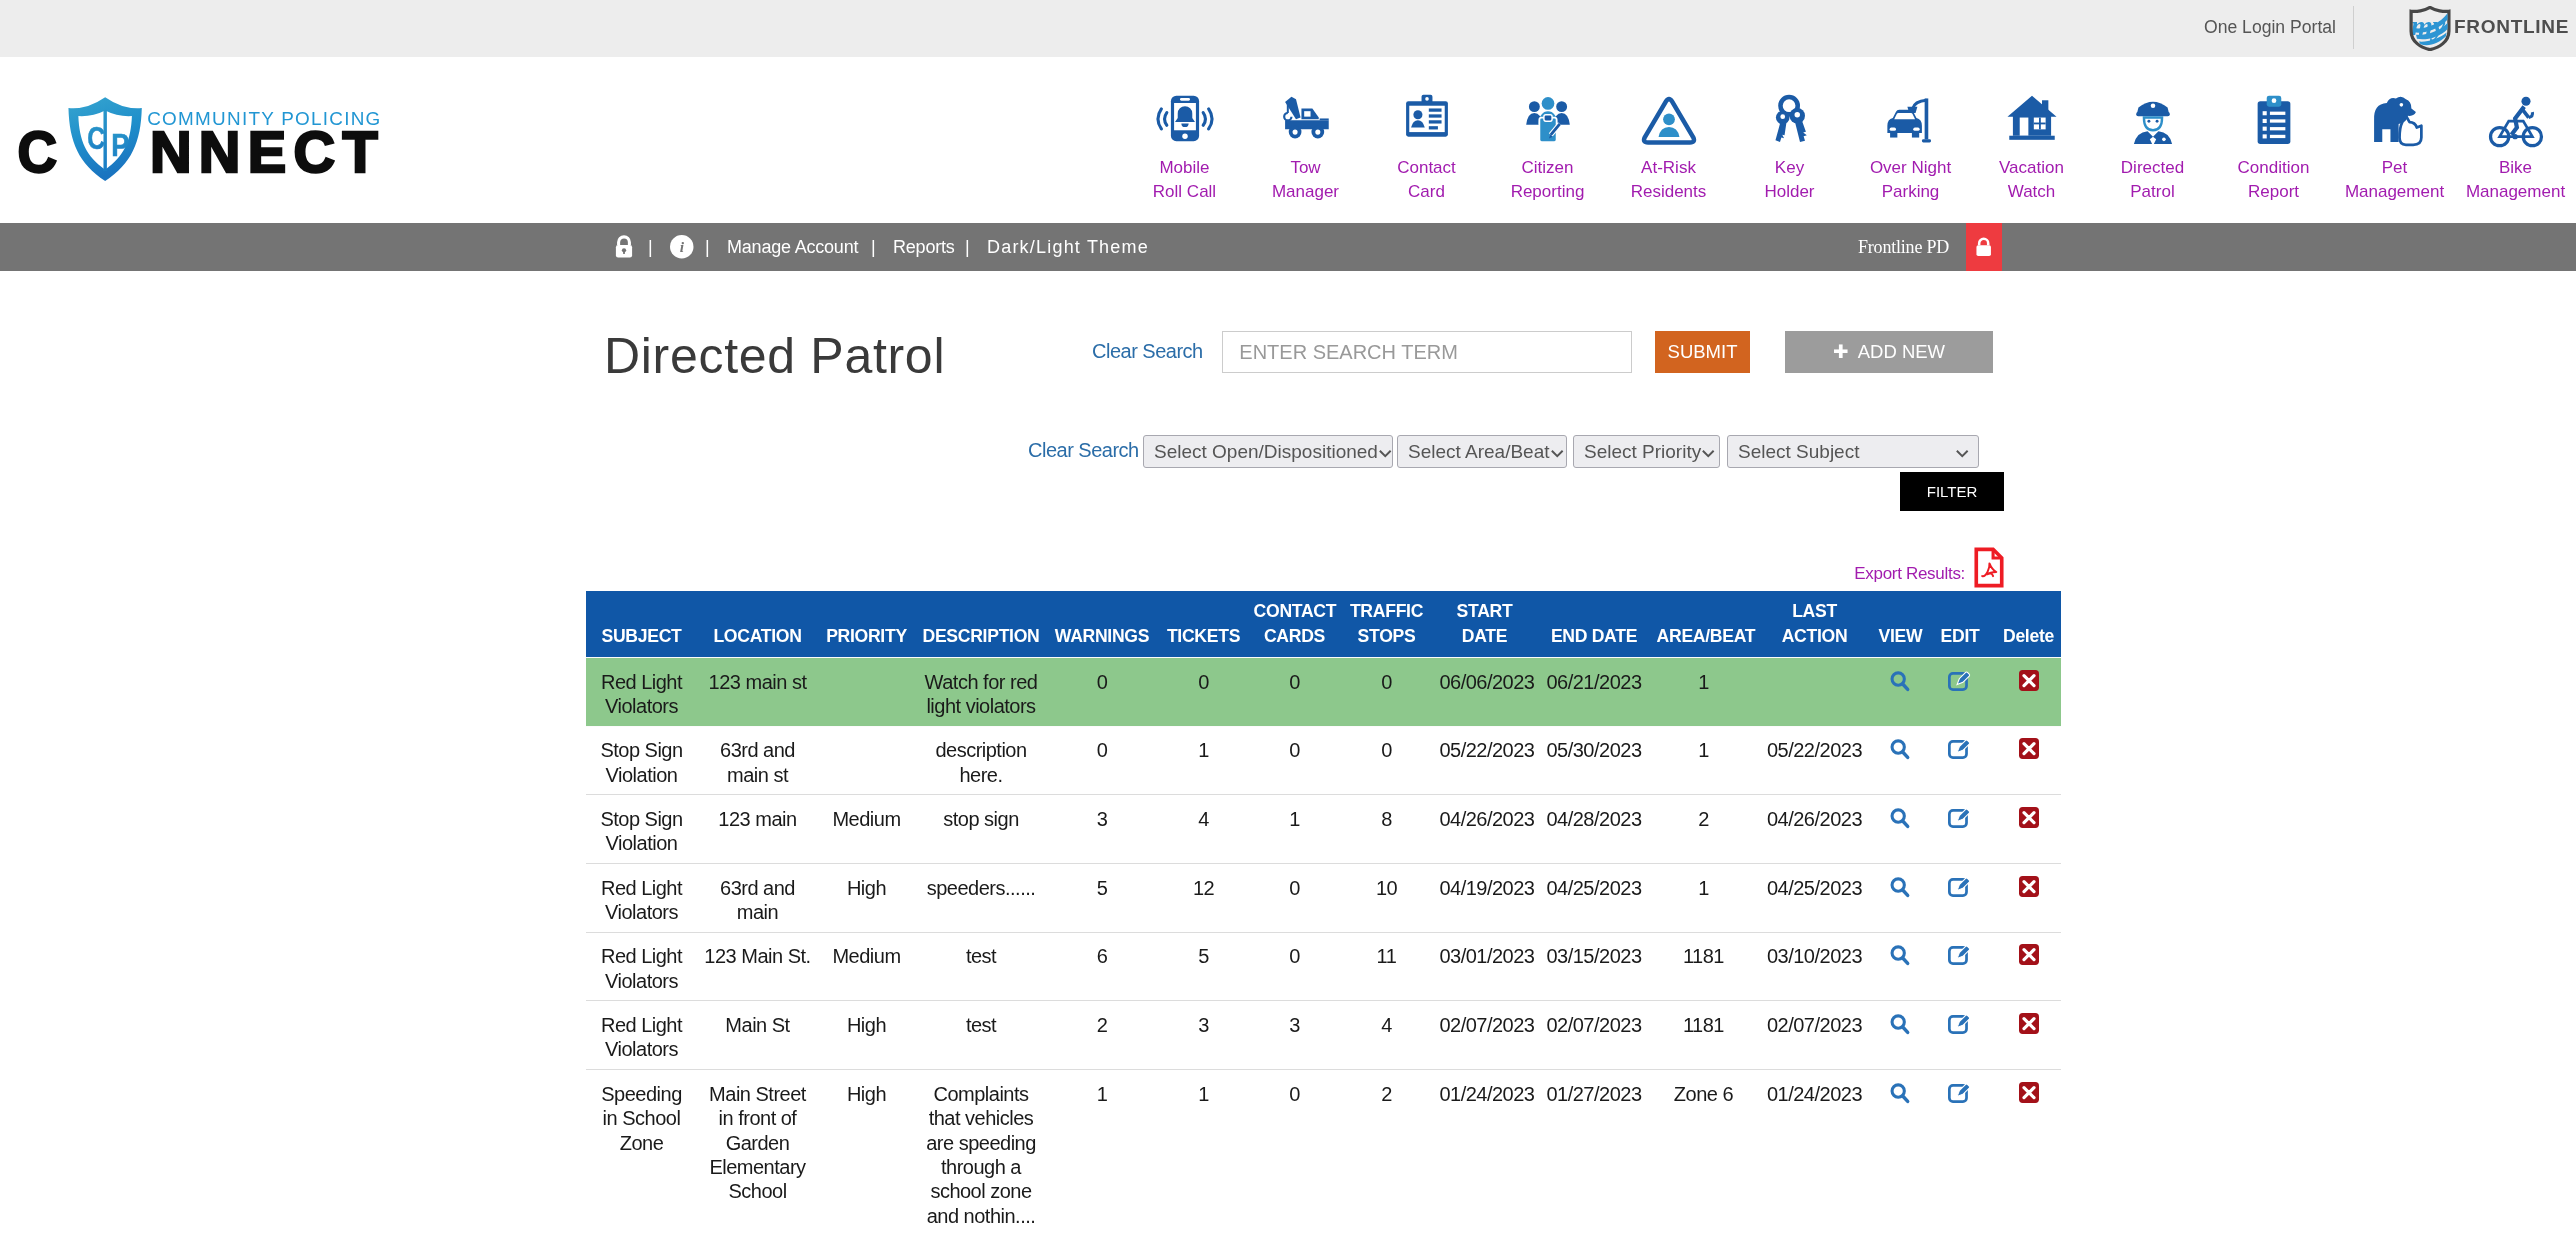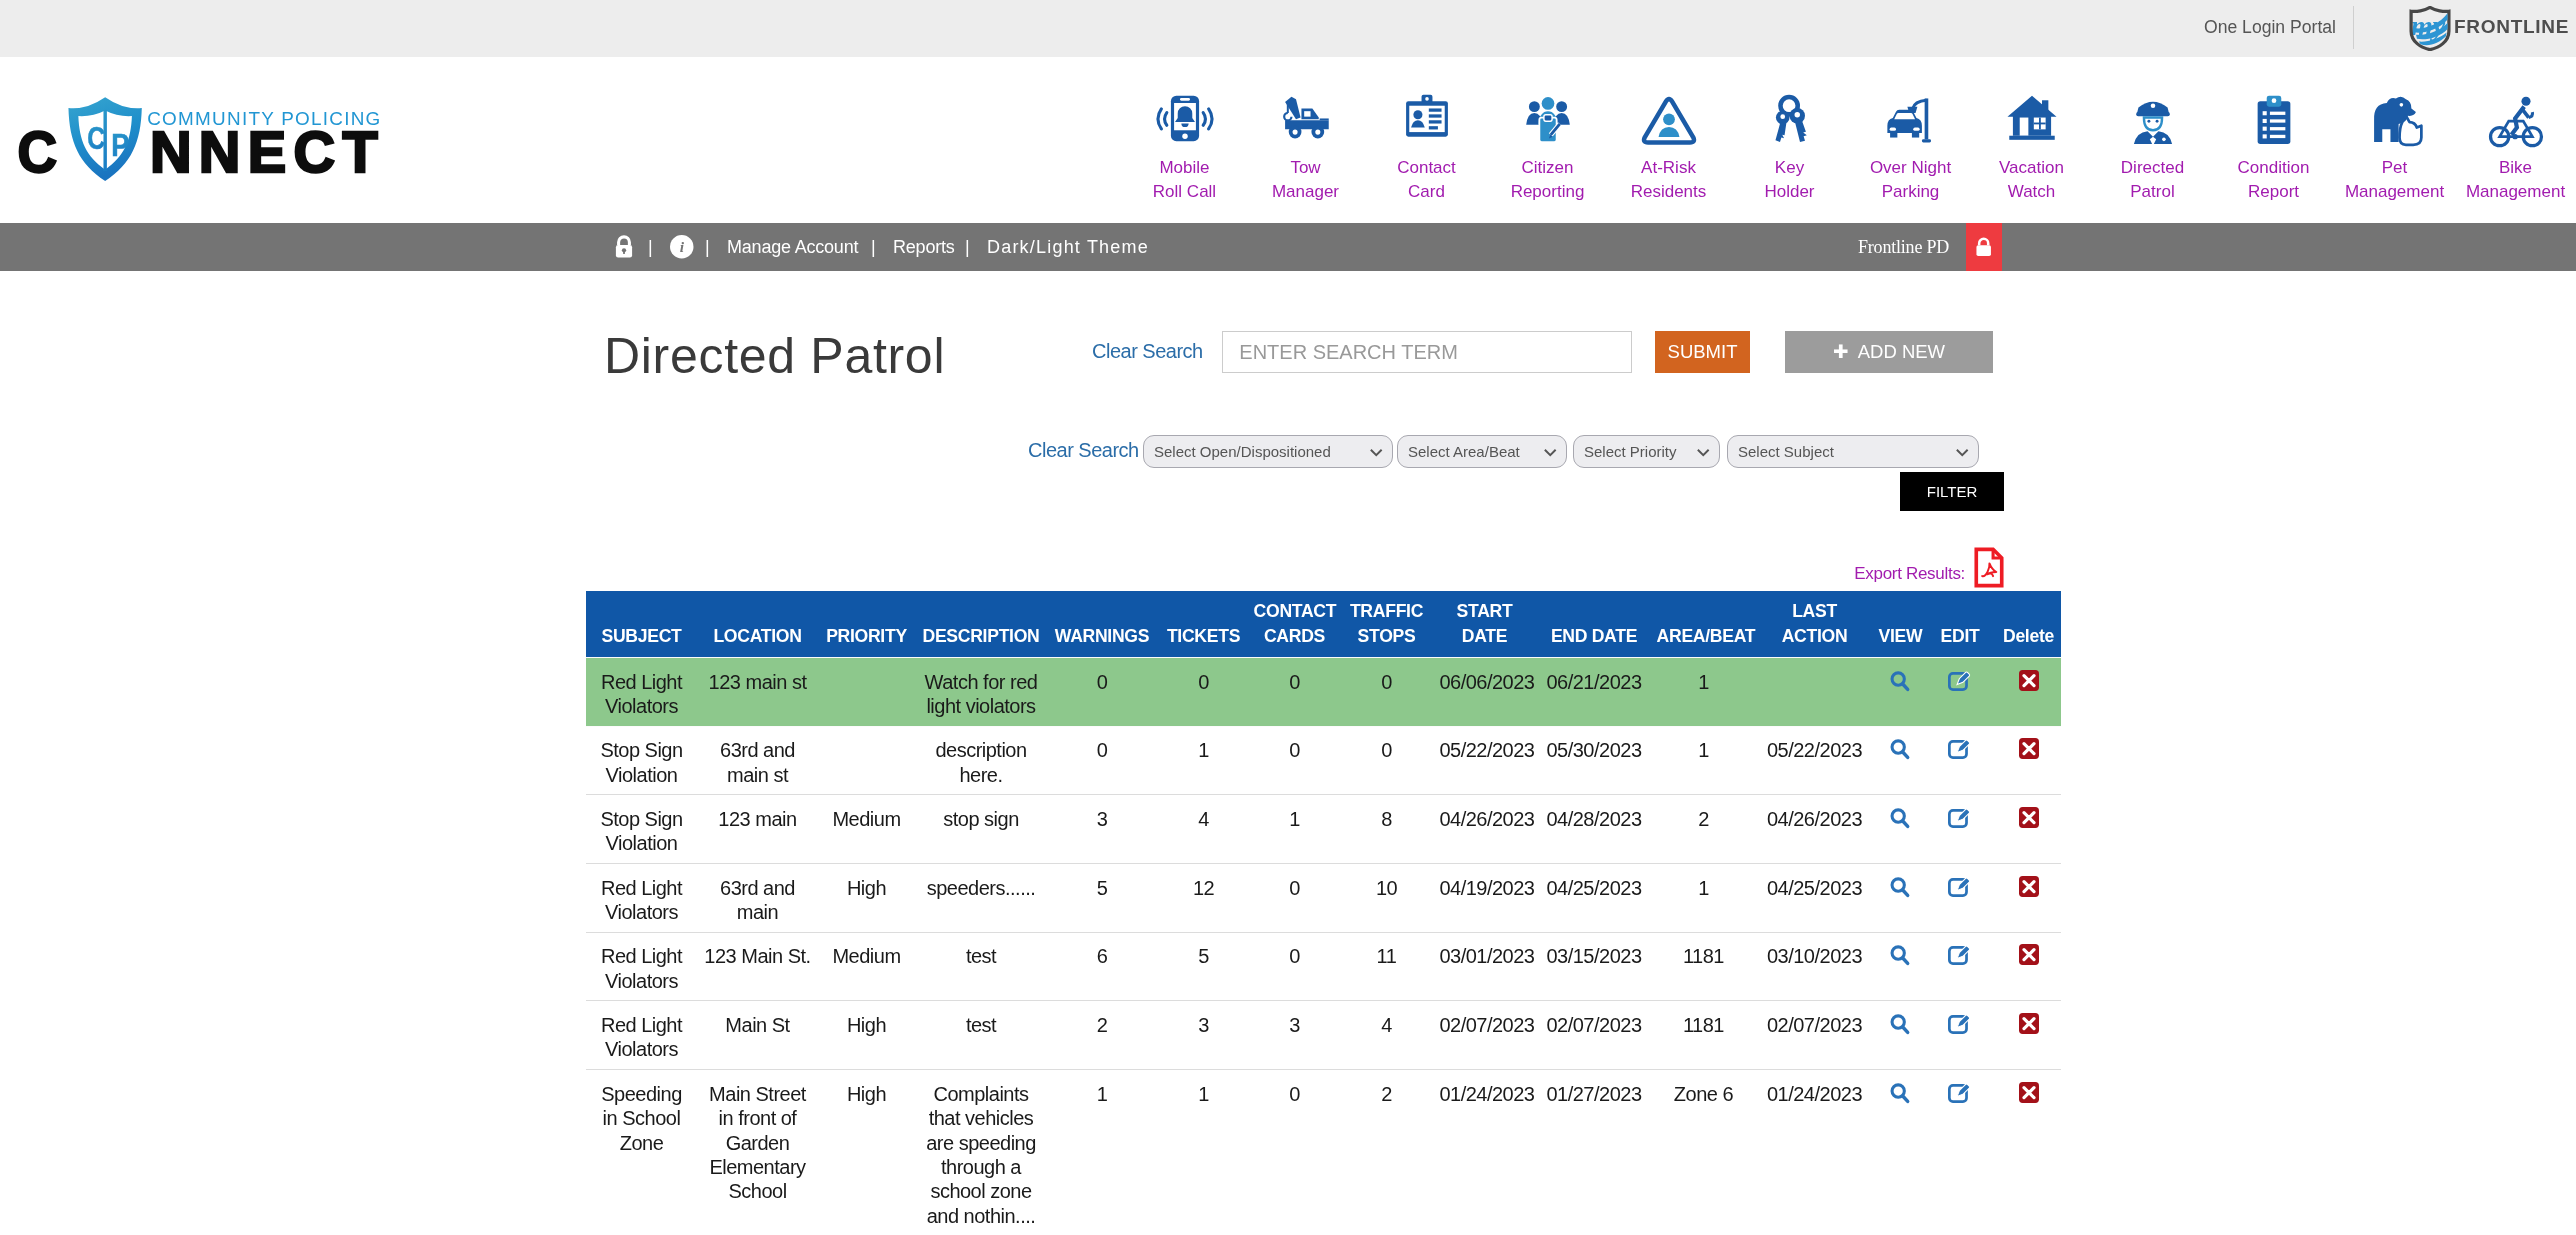--- a/index.html
+++ b/index.html
@@ -26,21 +26,21 @@
 
 
 h1.title { position:absolute; left:604px; top:331px; font-size:50px; letter-spacing:0.7px; font-weight:400; color:#3a3a3a; line-height:50px; }
 .link { color:#2b6da8; }
 .clear1 { position:absolute; left:1092px; top:340px; font-size:20px; letter-spacing:-0.5px; }
 .sinput { position:absolute; left:1222px; top:331px; width:410px; height:42px; border:0.9px solid #ccc; background:#fff; display:flex; align-items:center; padding-left:16.3px; font-size:20px; color:#999; }
 .btn { display:flex; align-items:center; justify-content:center; color:#fff; }
 .submit { position:absolute; left:1655px; top:331px; width:95px; height:42px; background:#d2641f; font-size:18.5px; }
 .addnew { position:absolute; left:1785px; top:331px; width:208px; height:42px; background:#9c9c9c; font-size:18.5px; }
 .clear2 { position:absolute; left:1028px; top:439px; font-size:20px; letter-spacing:-0.5px; }
-.sel { position:absolute; top:435px; height:33px; background:#ededf0; border:0.9px solid #a8a8b0; border-radius:11px; font-size:15px; color:#555; display:flex; align-items:center; padding:0 8.1px 0 10px; white-space:nowrap; }
+.sel { position:absolute; top:435px; height:33px; background:#ededf0; border:0.9px solid #a8a8b0; border-radius:3px; font-size:19px; color:#555; display:flex; align-items:center; padding:0 8.1px 0 10px; white-space:nowrap; }
 .sel .chev { margin-left:auto; }
 .filter { position:absolute; left:1900px; top:472px; width:104px; height:39px; background:#000000; font-size:15px; }
 .export { position:absolute; top:564px; right:611px; font-size:17px; letter-spacing:-0.3px; color:#a21caf; }
 
 
 .dtable { position:absolute; left:586px; top:591px; width:1475px; border-collapse:separate; border-spacing:0; table-layout:fixed; }
 .dtable th { white-space:nowrap; letter-spacing:-0.3px; background:#1057a7; color:#fff; font-size:17.6px; font-weight:bold; line-height:24.4px; vertical-align:bottom; text-align:center; padding:8.1px 3.6px 9px; border-bottom:1.8px solid #fbfbfb; }
 .dtable td { white-space:nowrap; letter-spacing:-0.5px; font-size:20px; line-height:24.4px; color:#1a1a1a; text-align:center; vertical-align:top; padding:11.7px 5.4px 7.2px; border-bottom:0.9px solid #dcdcdc; }
 .green td { background:#8dc88c; border-bottom-color:#fbfbfb; }
 </style>

